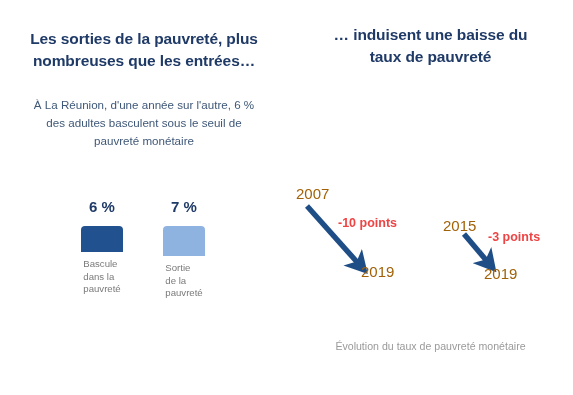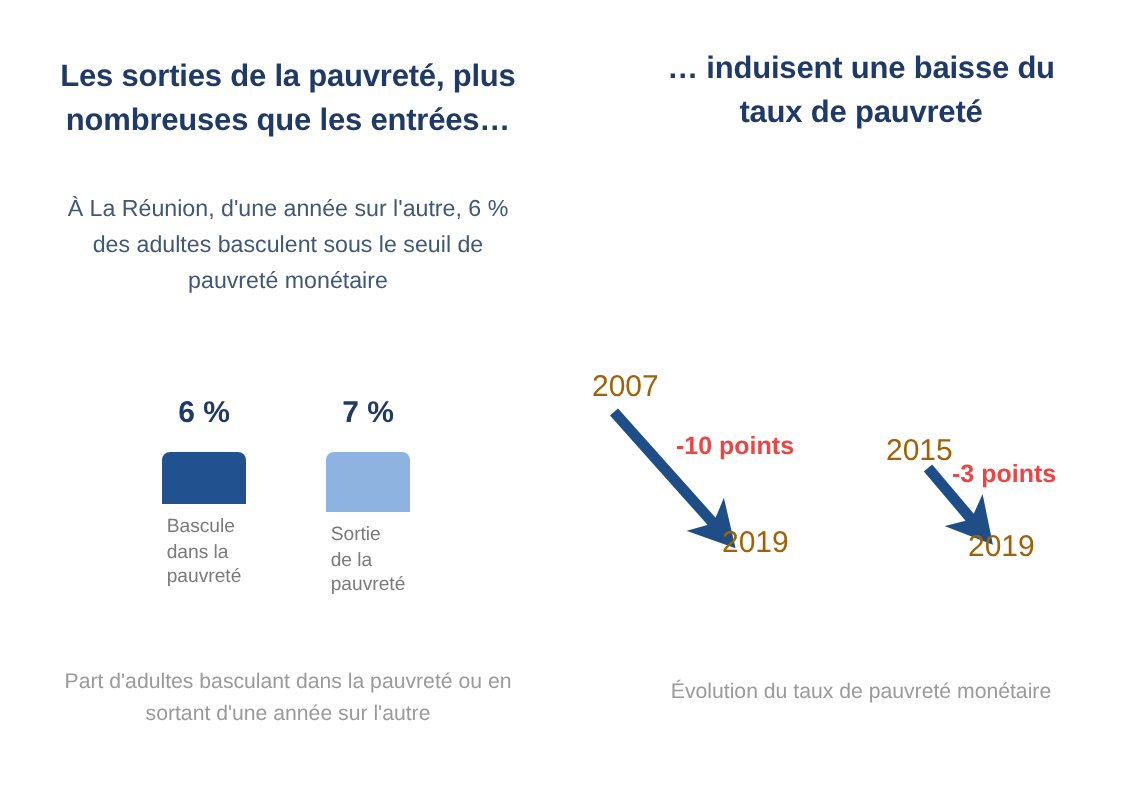--- a/index.html
+++ b/index.html
@@ -117,21 +117,21 @@
     font-size: 12.5px;
     line-height: 15px;
     white-space: nowrap;
   }
 
   .y2007   { left: 8px;   top: 186px; }
   .y2019a  { left: 73px;  top: 264px; }
   .pts10   { left: 50px;  top: 216px; }
   .y2015   { left: 155px; top: 218px; }
   .y2019b  { left: 196px; top: 266px; }
-  .pts3    { left: 188px; top: 230px; }
+  .pts3    { left: 200px; top: 230px; }
 
   
   .caption {
     position: absolute;
     left: 0;
     width: 100%;
     text-align: center;
     color: #9A9A9A;
     font-size: 10.6px;
     line-height: 16px;
@@ -166,21 +166,20 @@
       <div class="bar-shape bar-light" style="height:30px;"></div>
       <div class="bar-label">
         <div>Sortie</div>
         <div>de la</div>
         <div>pauvreté</div>
       </div>
     </div>
 
   </div>
 
-  <div class="caption">Part d'adultes basculant dans la pauvreté ou en sortant d'une année sur l'autre</div>
 </div>
 
 <div class="panel panel-right">
 
   <div class="heading">… induisent une baisse du taux de pauvreté</div>
 
 
   <div class="arrows">
 
     <svg class="arrow-svg" viewBox="0 0 285 395">

